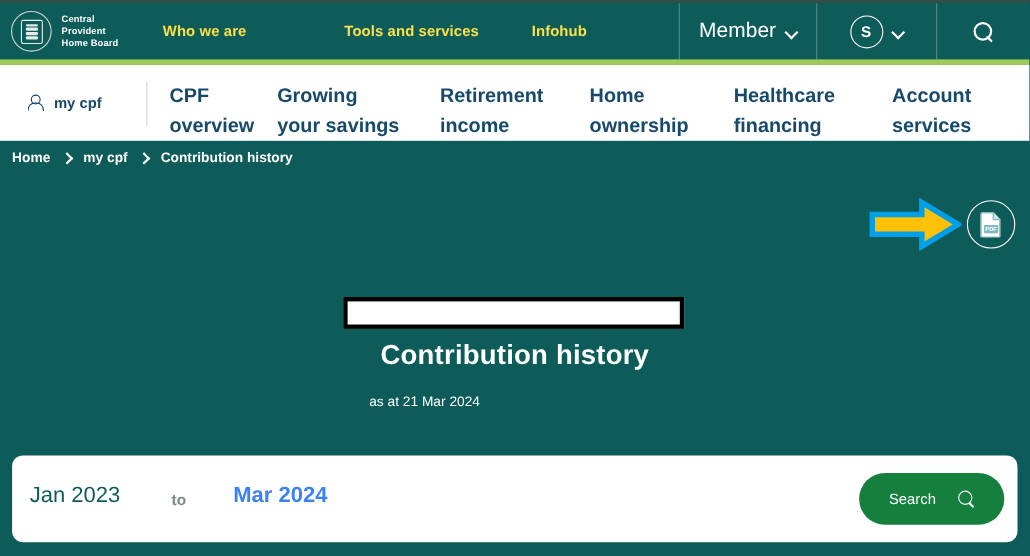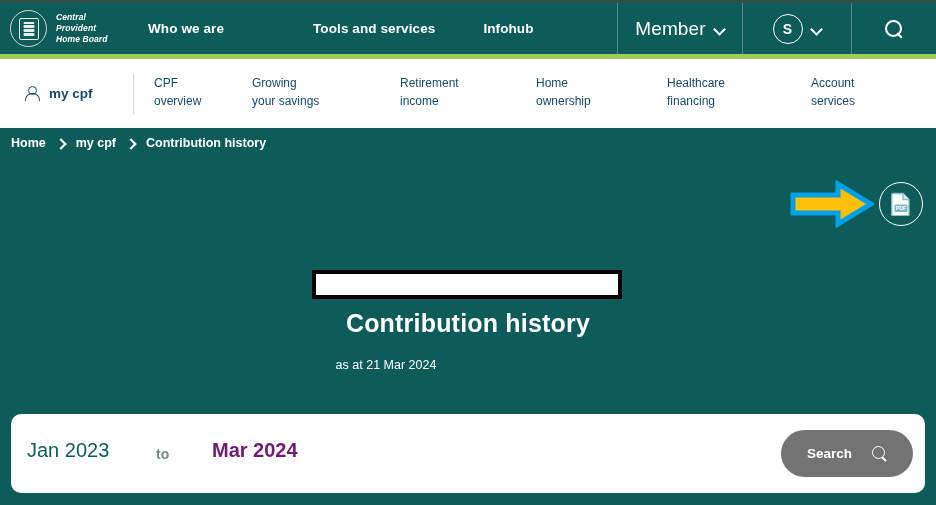--- a/index.html
+++ b/index.html
@@ -72,31 +72,30 @@
     height: 2.1px;
     background: #e6ecea;
     border-radius: 1px;
   }
   .brand-text {
     color: #ffffff;
     font-size: 8.5px;
     font-weight: 700;
     line-height: 1.32;
     letter-spacing: .1px;
-    font-style: italic;
   }
 
   .nav-main {
     display: flex;
     align-items: center;
     height: 100%;
     flex: 1;
   }
   .nav-main a {
-    color: #ffffff;
+    color: #fde047;
     font-size: 13.5px;
     font-weight: 700;
     text-decoration: none;
     letter-spacing: .1px;
     white-space: nowrap;
   }
   .nav-i-0 { margin-left: 8px; }
   .nav-i-1 { margin-left: 89px; }
   .nav-i-2 { margin-left: 48px; }
 
@@ -234,22 +233,22 @@
   }
   .subnav-items {
     position: absolute;
     left: 0; top: 59px;
     width: 936px; height: 69px;
   }
   .subnav-item {
     position: absolute;
     top: 15px;
     color: #17496b;
-    font-size: 12px;
-    font-weight: 400;
+    font-size: 18px;
+    font-weight: 700;
     line-height: 1.5;
     white-space: pre-line;
     text-decoration: none;
     cursor: pointer;
   }
   .sn-0 { left: 154px; }
   .sn-1 { left: 252px; }
   .sn-2 { left: 400px; }
   .sn-3 { left: 536px; }
   .sn-4 { left: 667px; }
@@ -348,36 +347,36 @@
   .date-to-lbl {
     position: absolute;
     left: 145px; top: 32px;
     color: #7b8a8a;
     font-size: 14px;
     font-weight: 700;
   }
   .date-until {
     position: absolute;
     left: 201px; top: 25px;
-    color: #701a75;
+    color: #3b82f6;
     font-size: 20px;
     font-weight: 700;
     cursor: pointer;
   }
   .search-btn {
     position: absolute;
     right: 12px; top: 16px;
     width: 132px; height: 47px;
-    background: #737373;
+    background: #15803d;
     border: none;
     border-radius: 24px;
     color: #ffffff;
     font-family: "Liberation Sans", sans-serif;
     font-size: 13.5px;
-    font-weight: 700;
+    font-weight: 400;
     display: flex;
     align-items: center;
     justify-content: center;
     gap: 20px;
     cursor: pointer;
   }
 </style>
 </head>
 <body>
 

